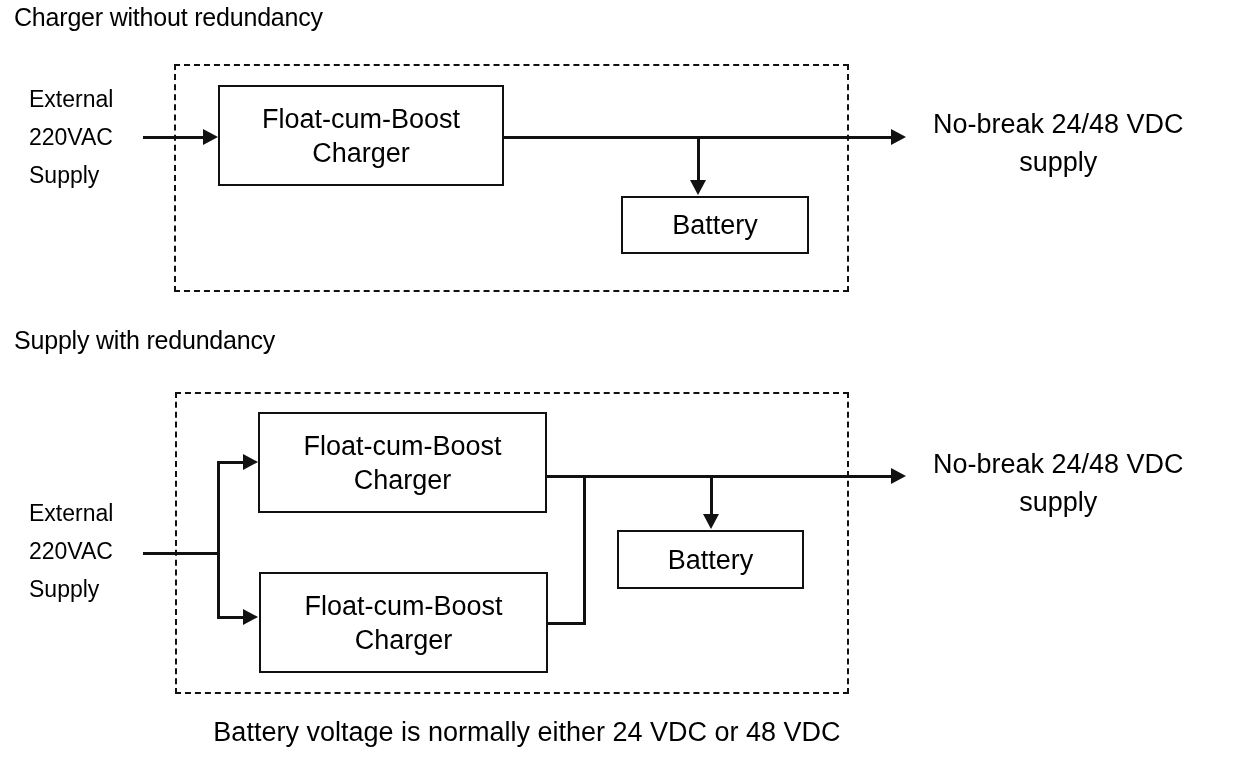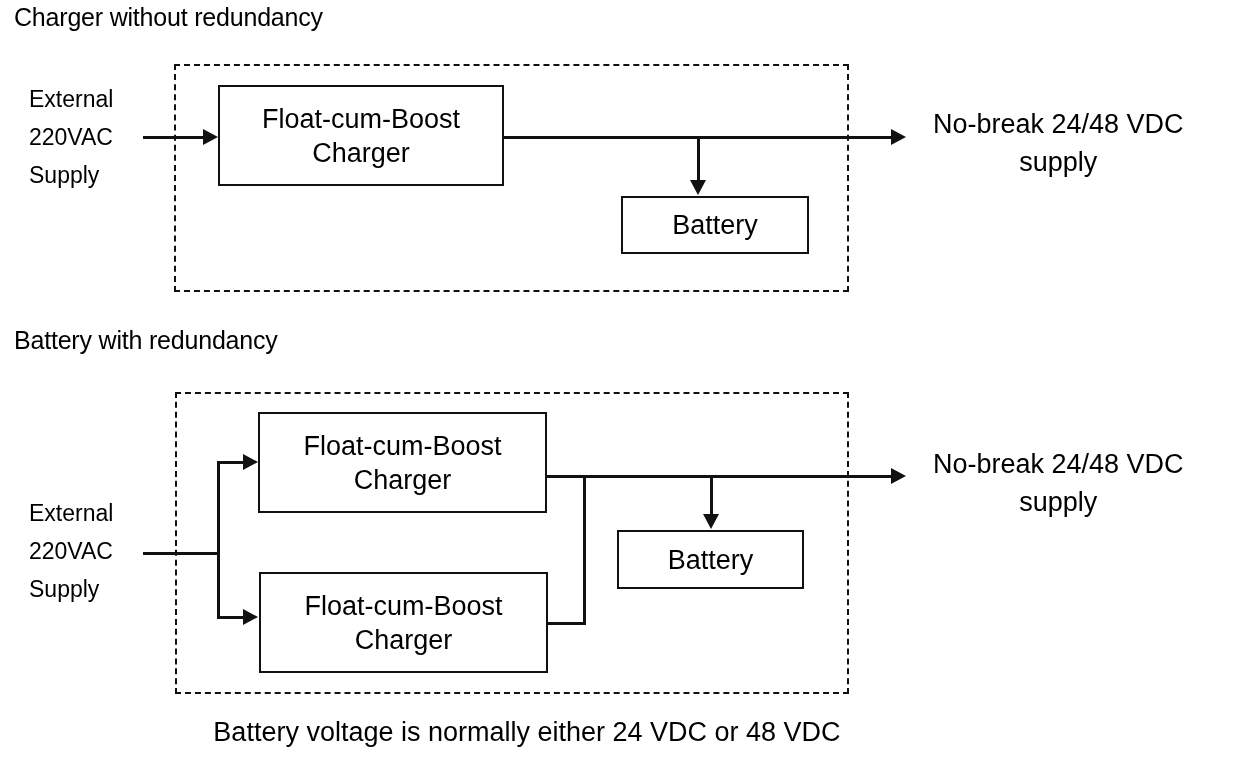--- a/index.html
+++ b/index.html
@@ -142,21 +142,21 @@
 
   <div class="solid-box" id="battery-1">
     <span>Battery</span>
   </div>
 
   <div class="out-label" id="out-label-1">
     <div>No-break 24/48 VDC</div>
     <div>supply</div>
   </div>
 
-  <div class="heading" id="heading-2">Battery with redundancy</div>
+  <div class="heading" id="heading-2">Supply with redundancy</div>
 
   <div class="dashed-box" id="dash-2"></div>
 
   <div class="side-label" id="src-label-2">
     <div>External</div>
     <div>220VAC</div>
     <div>Supply</div>
   </div>
 
   <div class="wire wire-h" style="left:143px; top:552px; width:76px;"></div>

